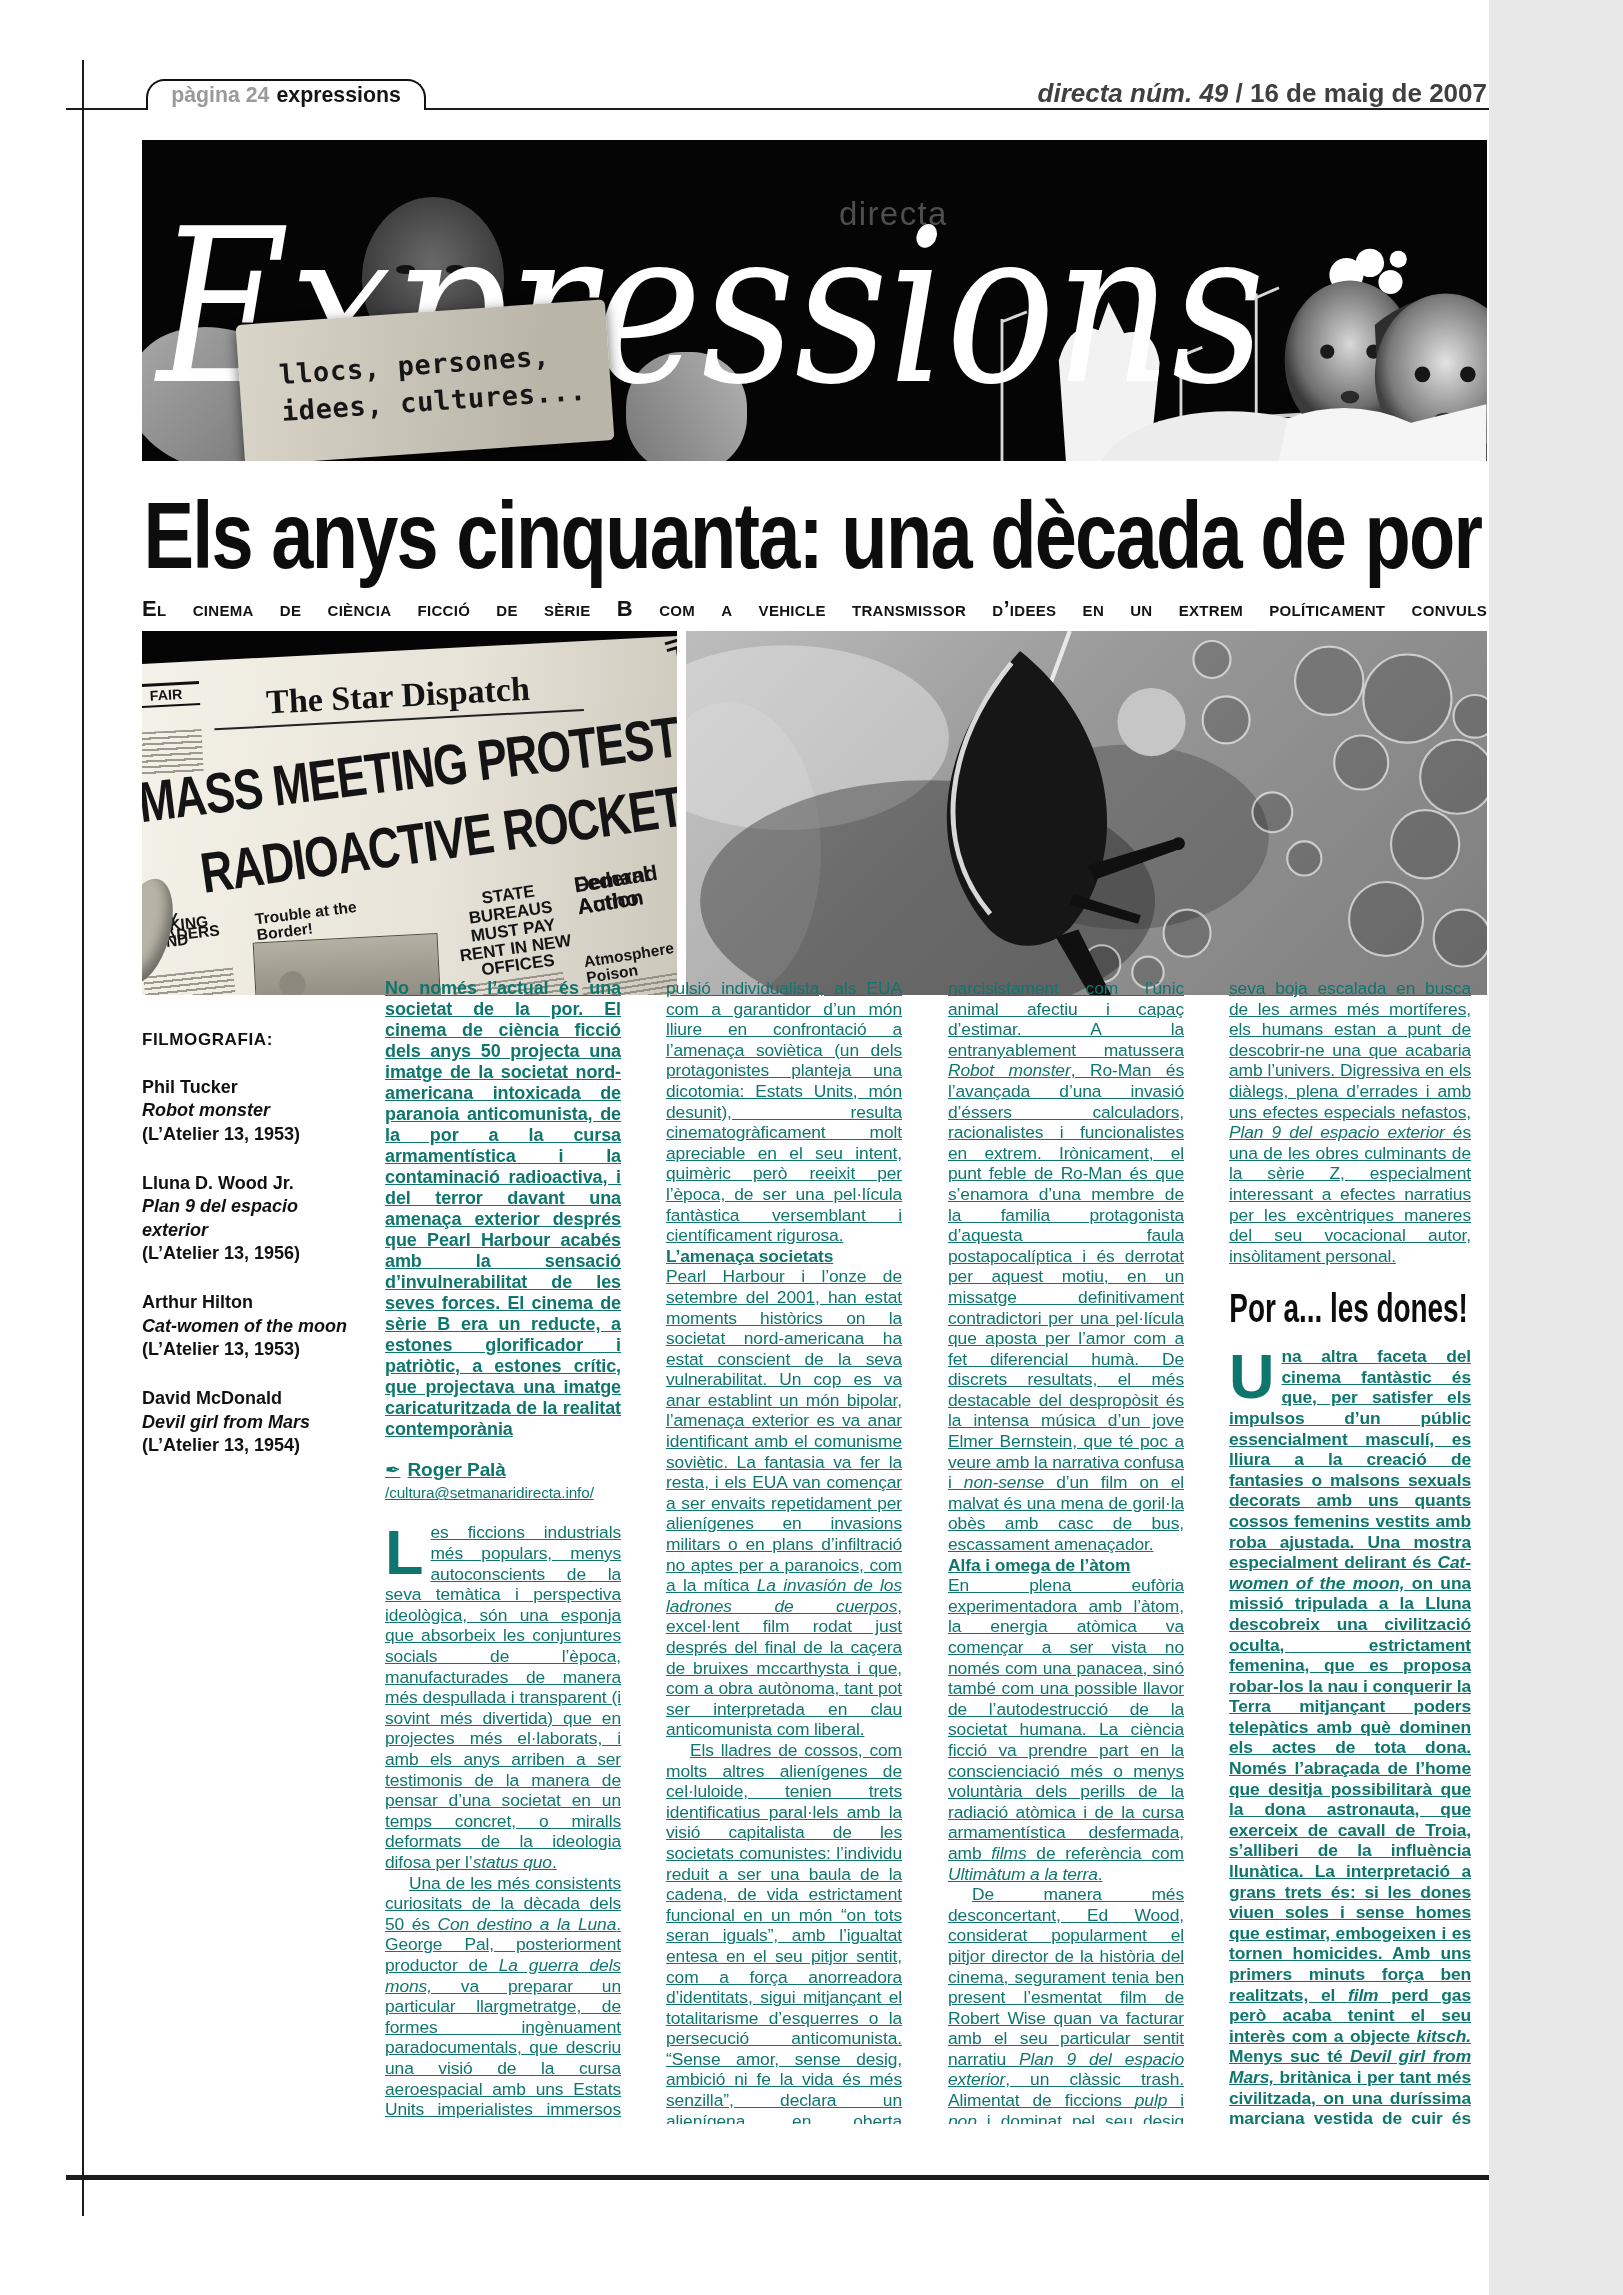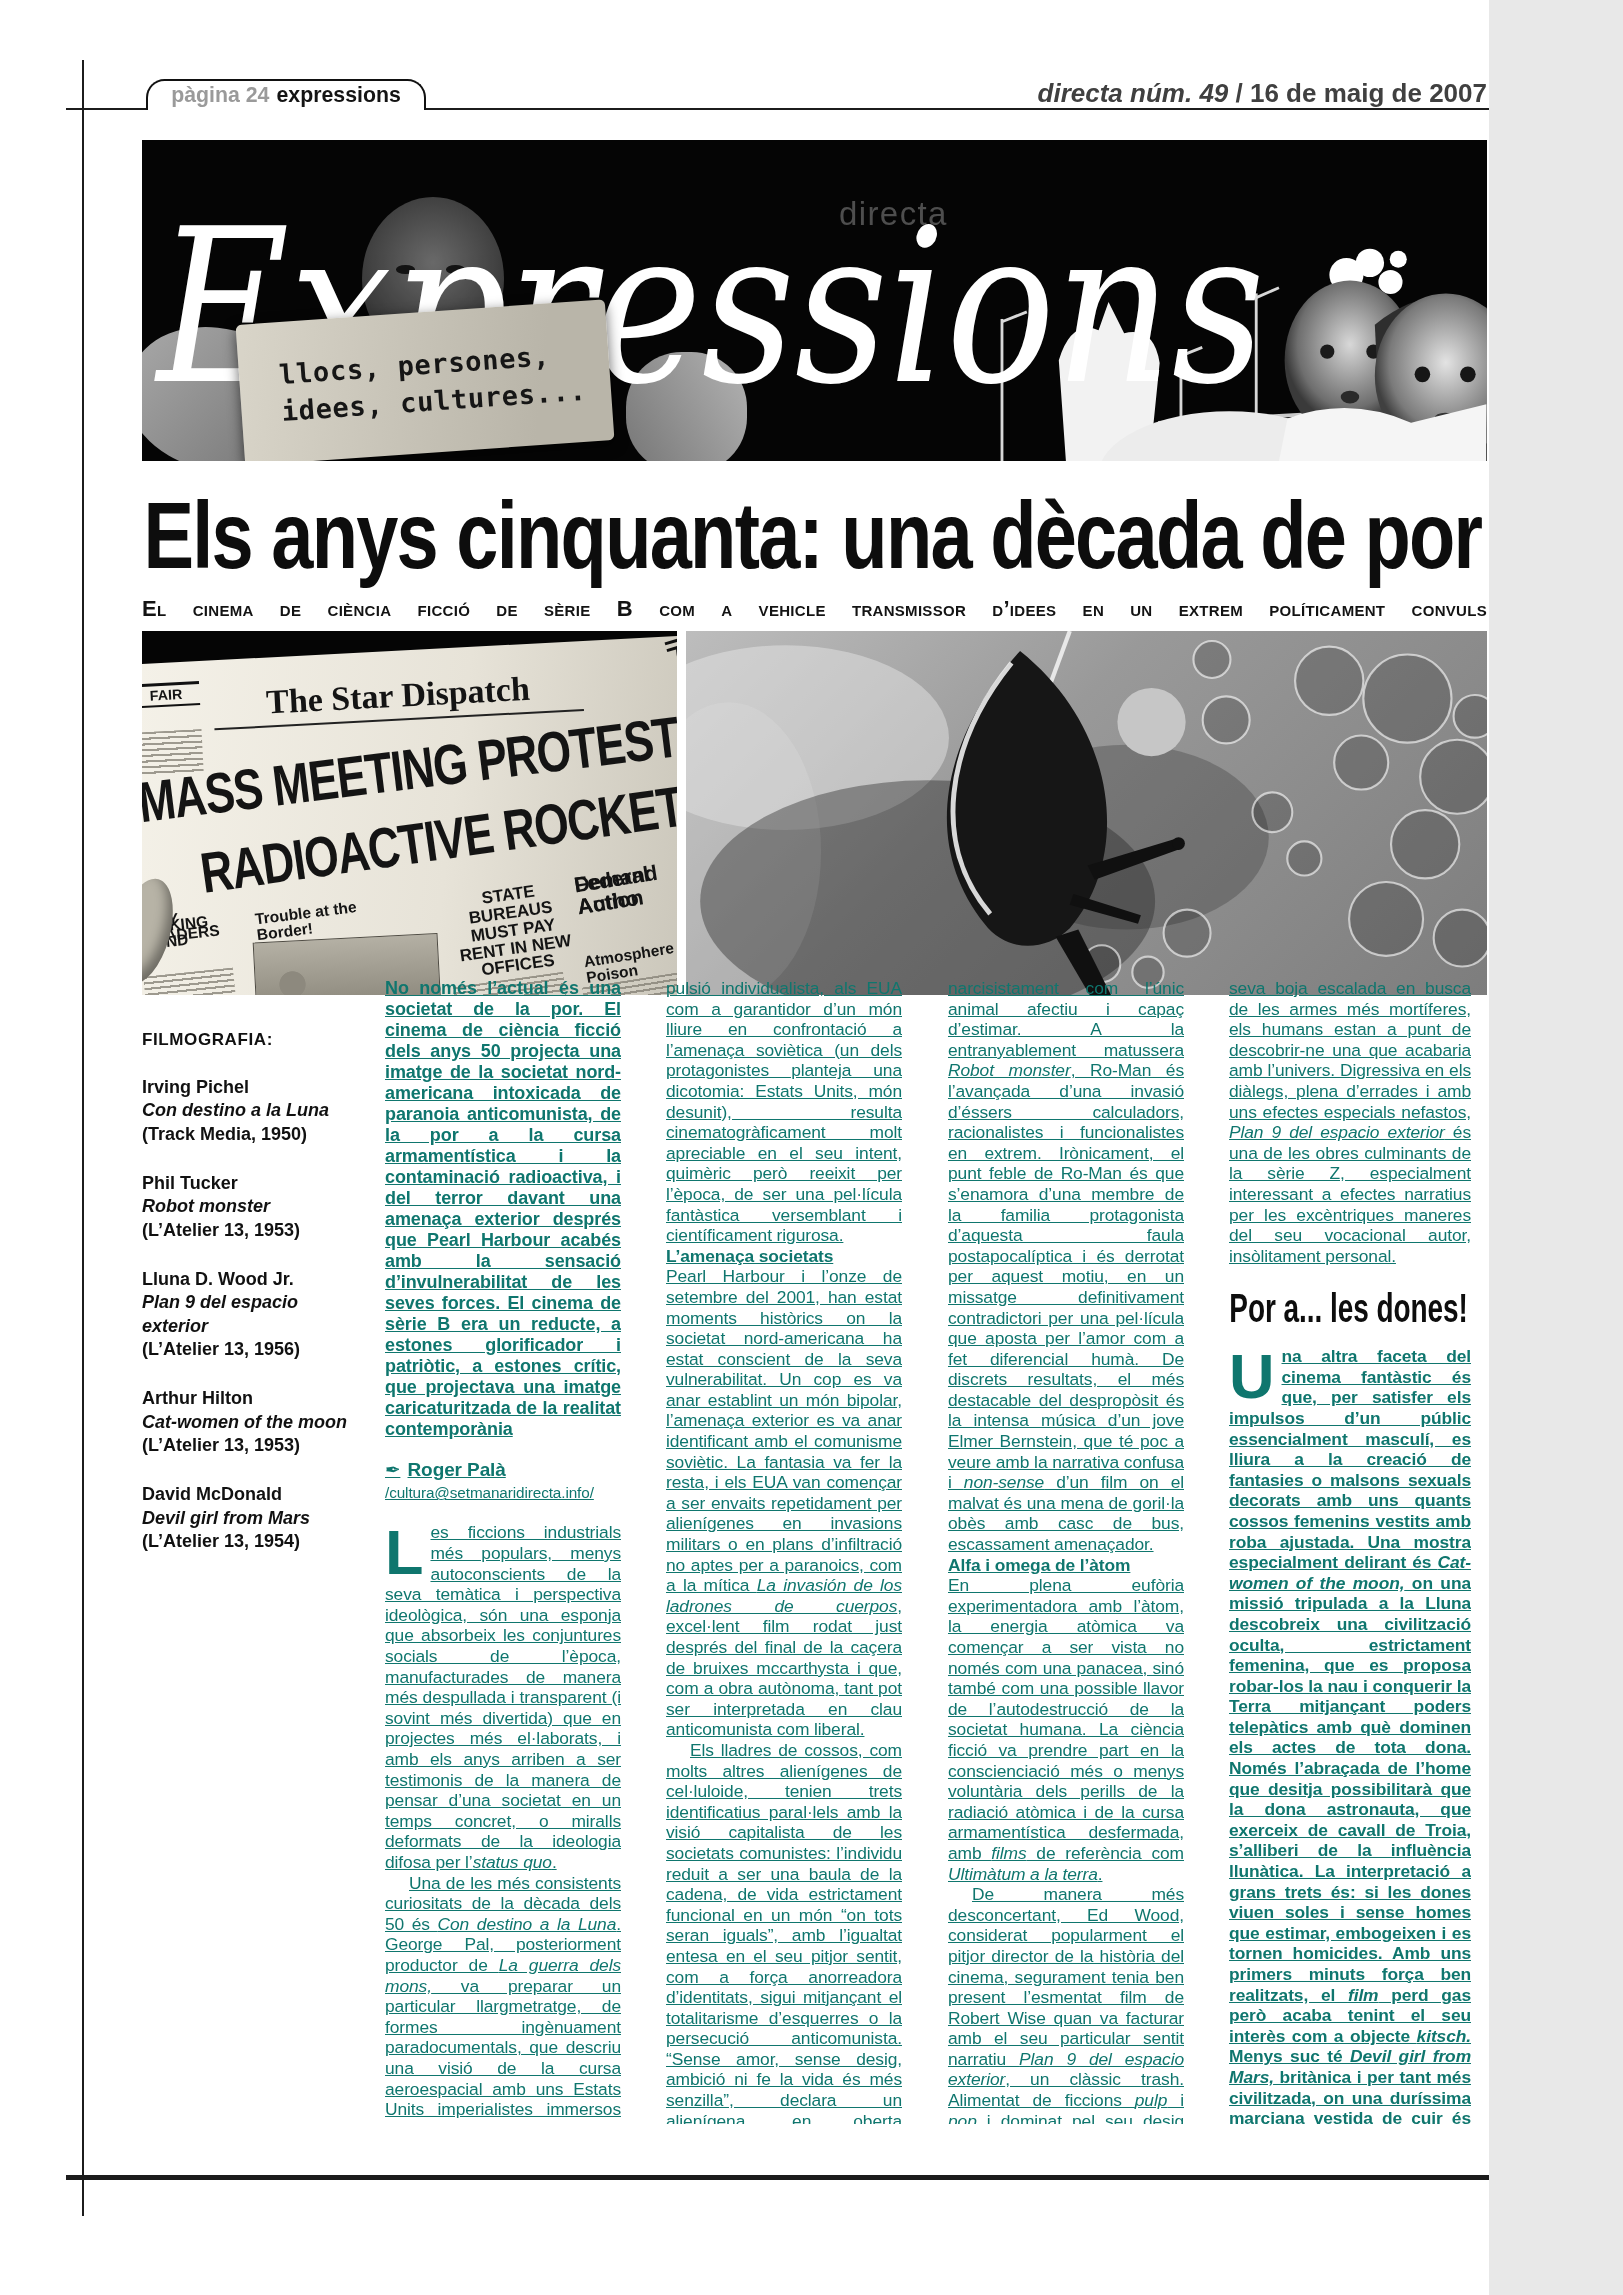--- a/index.html
+++ b/index.html
@@ -259,25 +259,20 @@
         <path d="M565 330 L690 292 L697 306 L575 350 Z" fill="#101010"></path>
         <circle cx="693" cy="299" r="9" fill="#101010"></circle>
         <path d="M545 370 L640 400 L636 412 L540 385 Z" fill="#101010"></path>
       </g>
     </svg>
   </div>
 
   <div class="filmo">
     <div class="filmo-h">FILMOGRAFIA:</div>
     <div class="film">
-      <div>Irving Pichel</div>
-      <div class="ftitle">Con destino a la Luna</div>
-      <div>(Track Media, 1950)</div>
-    </div>
-    <div class="film">
       <div>Phil Tucker</div>
       <div class="ftitle">Robot monster</div>
       <div>(L’Atelier 13, 1953)</div>
     </div>
     <div class="film">
       <div>Lluna D. Wood Jr.</div>
       <div class="ftitle">Plan 9 del espacio exterior</div>
       <div>(L’Atelier 13, 1956)</div>
     </div>
     <div class="film">

